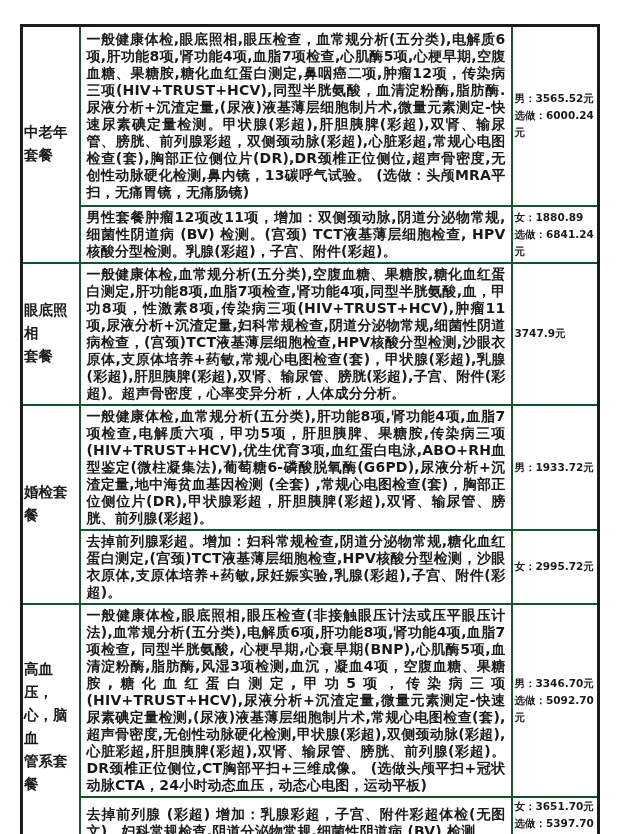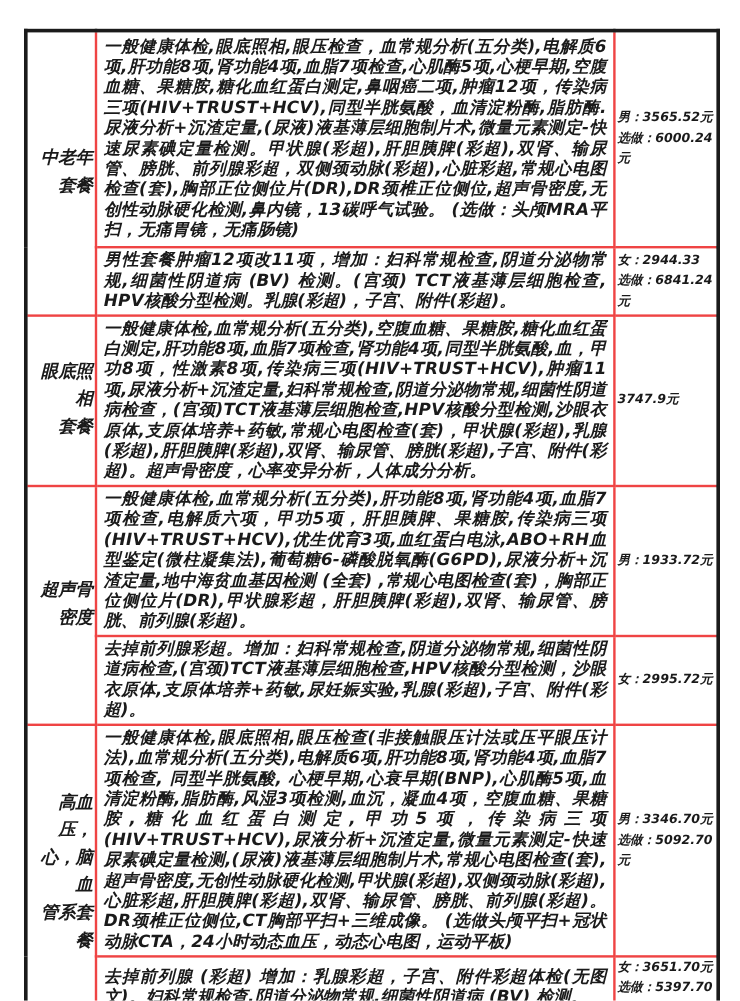--- a/index.html
+++ b/index.html
@@ -23,30 +23,29 @@
   table.pkg {
     position: absolute;
     left: 20px;
     top: 24px;
     width: 577px;
     border-collapse: collapse;
     table-layout: fixed;
     border: 3px solid #1b1b1b;
   }
   table.pkg td {
-    border: 2px solid #ef4444;
+    border: 2px solid #14532d;
     vertical-align: middle;
     overflow: hidden;
-    font-style: italic;
   }
   td.thick-top {
     border-top-width: 3px;
   }
   td.label-cell {
-    text-align: right;
+    text-align: left;
     font-size: 14.5px;
     line-height: 23px;
     font-weight: 600;
     white-space: pre-line;
     padding: 0 1px;
   }
   td.desc-cell {
     padding: 2px 5px 2px 6px;
     font-size: 14px;
     line-height: 17px;
@@ -76,39 +75,39 @@
 
     <tbody>
         <tr style="height:180px">
       <td class="label-cell" rowspan="2">中老年
 套餐</td>
       <td class="desc-cell">一般健康体检,眼底照相,眼压检查，血常规分析(五分类),电解质6项,肝功能8项,肾功能4项,血脂7项检查,心肌酶5项,心梗早期,空腹血糖、果糖胺,糖化血红蛋白测定,鼻咽癌二项,肿瘤12项，传染病三项(HIV+TRUST+HCV),同型半胱氨酸，血清淀粉酶,脂肪酶.尿液分析+沉渣定量,(尿液)液基薄层细胞制片术,微量元素测定-快速尿素碘定量检测。甲状腺(彩超),肝胆胰脾(彩超),双肾、输尿管、膀胱、前列腺彩超，双侧颈动脉(彩超),心脏彩超,常规心电图检查(套),胸部正位侧位片(DR),DR颈椎正位侧位,超声骨密度,无创性动脉硬化检测,鼻内镜，13碳呼气试验。 (选做：头颅MRA平扫，无痛胃镜，无痛肠镜)</td>
       <td class="price-cell">男：3565.52元
 选做：6000.24元</td>
     </tr>
     <tr style="height:54px">
-      <td class="desc-cell">男性套餐肿瘤12项改11项，增加：妇科常规检查,阴道分泌物常规,细菌性阴道病 (BV) 检测。(宫颈) TCT液基薄层细胞检查, HPV核酸分型检测。乳腺(彩超)，子宫、附件(彩超)。</td>
-      <td class="price-cell">女：2944.33
+      <td class="desc-cell">男性套餐肿瘤12项改11项，增加：双侧颈动脉,阴道分泌物常规,细菌性阴道病 (BV) 检测。(宫颈) TCT液基薄层细胞检查, HPV核酸分型检测。乳腺(彩超)，子宫、附件(彩超)。</td>
+      <td class="price-cell">女：1880.89
 选做：6841.24元</td>
     </tr>
 
     <tr style="height:136px">
       <td class="label-cell thick-top">眼底照相
 套餐</td>
       <td class="desc-cell thick-top">一般健康体检,血常规分析(五分类),空腹血糖、果糖胺,糖化血红蛋白测定,肝功能8项,血脂7项检查,肾功能4项,同型半胱氨酸,血，甲功8项，性激素8项,传染病三项(HIV+TRUST+HCV),肿瘤11项,尿液分析+沉渣定量,妇科常规检查,阴道分泌物常规,细菌性阴道病检查，(宫颈)TCT液基薄层细胞检查,HPV核酸分型检测,沙眼衣原体,支原体培养+药敏,常规心电图检查(套)，甲状腺(彩超),乳腺(彩超),肝胆胰脾(彩超),双肾、输尿管、膀胱(彩超),子宫、附件(彩超)。超声骨密度，心率变异分析，人体成分分析。</td>
       <td class="price-cell thick-top">3747.9元</td>
     </tr>
 
     <tr style="height:119px">
-      <td class="label-cell thick-top" rowspan="2">超声骨密度</td>
+      <td class="label-cell thick-top" rowspan="2">婚检套餐</td>
       <td class="desc-cell thick-top">一般健康体检,血常规分析(五分类),肝功能8项,肾功能4项,血脂7项检查,电解质六项，甲功5项，肝胆胰脾、果糖胺,传染病三项(HIV+TRUST+HCV),优生优育3项,血红蛋白电泳,ABO+RH血型鉴定(微柱凝集法),葡萄糖6-磷酸脱氧酶(G6PD),尿液分析+沉渣定量,地中海贫血基因检测 (全套) ,常规心电图检查(套)，胸部正位侧位片(DR),甲状腺彩超，肝胆胰脾(彩超),双肾、输尿管、膀胱、前列腺(彩超)。</td>
       <td class="price-cell thick-top">男：1933.72元</td>
     </tr>
     <tr style="height:60px">
-      <td class="desc-cell">去掉前列腺彩超。增加：妇科常规检查,阴道分泌物常规,细菌性阴道病检查,(宫颈)TCT液基薄层细胞检查,HPV核酸分型检测，沙眼衣原体,支原体培养+药敏,尿妊娠实验,乳腺(彩超),子宫、附件(彩超)。</td>
+      <td class="desc-cell">去掉前列腺彩超。增加：妇科常规检查,阴道分泌物常规,糖化血红蛋白测定,(宫颈)TCT液基薄层细胞检查,HPV核酸分型检测，沙眼衣原体,支原体培养+药敏,尿妊娠实验,乳腺(彩超),子宫、附件(彩超)。</td>
       <td class="price-cell">女：2995.72元</td>
     </tr>
 
     <tr style="height:187px">
       <td class="label-cell thick-top" rowspan="2">高血压，
 心，脑血
 管系套餐</td>
       <td class="desc-cell thick-top">一般健康体检,眼底照相,眼压检查(非接触眼压计法或压平眼压计法),血常规分析(五分类),电解质6项,肝功能8项,肾功能4项,血脂7项检查, 同型半胱氨酸, 心梗早期,心衰早期(BNP),心肌酶5项,血清淀粉酶,脂肪酶,风湿3项检测,血沉，凝血4项，空腹血糖、果糖胺,糖化血红蛋白测定,甲功5项，传染病三项(HIV+TRUST+HCV),尿液分析+沉渣定量,微量元素测定-快速尿素碘定量检测,(尿液)液基薄层细胞制片术,常规心电图检查(套),超声骨密度,无创性动脉硬化检测,甲状腺(彩超),双侧颈动脉(彩超),心脏彩超,肝胆胰脾(彩超),双肾、输尿管、膀胱、前列腺(彩超)。DR颈椎正位侧位,CT胸部平扫+三维成像。 (选做头颅平扫+冠状动脉CTA，24小时动态血压，动态心电图，运动平板)</td>
       <td class="price-cell thick-top">男：3346.70元
 选做：5092.70元</td>

